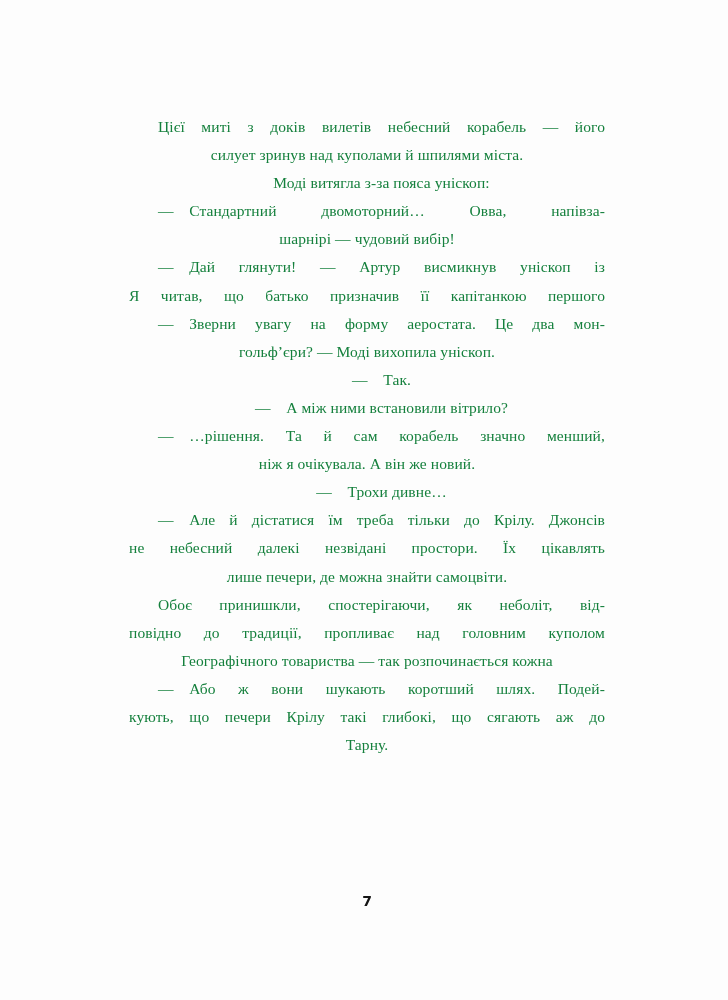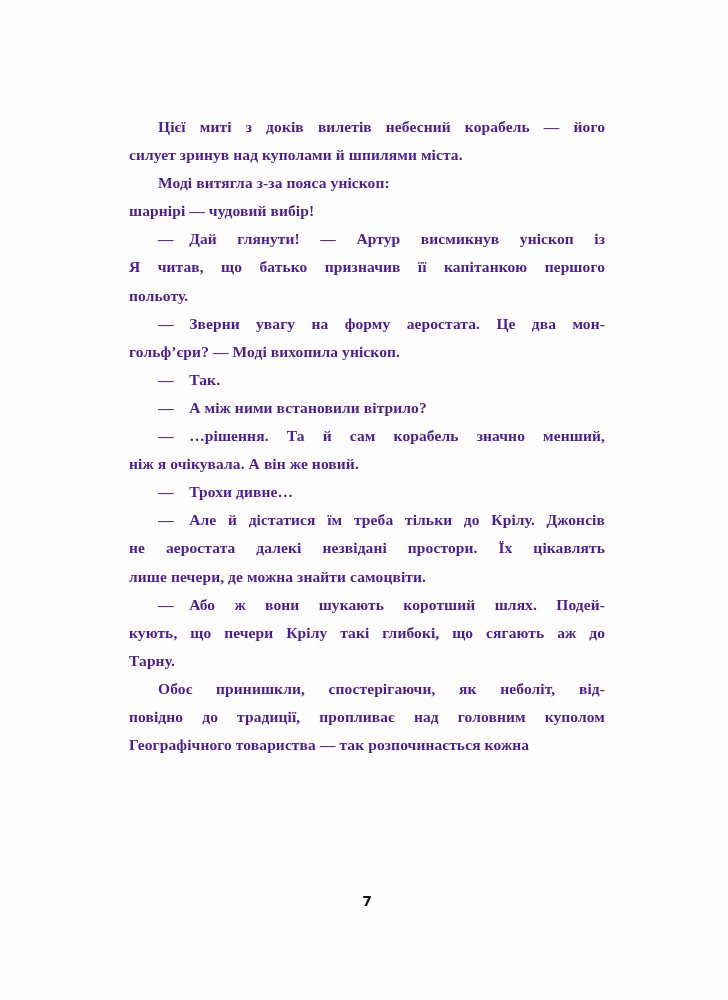--- a/index.html
+++ b/index.html
@@ -19,35 +19,34 @@
     height: 1000px;
     background: #fdfdfd;
   }
   .text-block {
     position: absolute;
     left: 129px;
     top: 113px;
     width: 476px;
     font-size: 15.5px;
     line-height: 28.1px;
-    color: #4c1d95;
+    color: #15803d;
     letter-spacing: 0.1px;
-    font-weight: bold;
   }
   .para {
     margin: 0;
     padding: 0;
   }
   
   .ln {
     text-align: justify;
     text-align-last: justify;
   }
   .ln.last {
-    text-align: left;
+    text-align: center;
     text-align-last: auto;
   }
   .ln.first {
     text-indent: 29px;
   }
   .folio {
     position: absolute;
     left: 129px;
     top: 893px;
     width: 476px;
@@ -68,27 +67,27 @@
     <div class="para">
       <div class="ln first">Цієї миті з доків вилетів небесний корабель — його</div>
       <div class="ln last">силует зринув над куполами й шпилями міста.</div>
     </div>
 
     <div class="para">
       <div class="ln first last">Моді витягла з-за пояса уніскоп:</div>
     </div>
 
     <div class="para">
+      <div class="ln first">— Стандартний двомоторний… Овва, напівза-</div>
       <div class="ln last">шарнірі — чудовий вибір!</div>
     </div>
 
     <div class="para">
       <div class="ln first">— Дай глянути! — Артур висмикнув уніскоп із</div>
       <div class="ln">Я читав, що батько призначив її капітанкою першого</div>
-      <div class="ln last">польоту.</div>
     </div>
 
     <div class="para">
       <div class="ln first">— Зверни увагу на форму аеростата. Це два мон-</div>
       <div class="ln last">гольф’єри? — Моді вихопила уніскоп.</div>
     </div>
 
     <div class="para">
       <div class="ln first last">— Так.</div>
     </div>
@@ -101,33 +100,33 @@
       <div class="ln first">— …рішення. Та й сам корабель значно менший,</div>
       <div class="ln last">ніж я очікувала. А він же новий.</div>
     </div>
 
     <div class="para">
       <div class="ln first last">— Трохи дивне…</div>
     </div>
 
     <div class="para">
       <div class="ln first">— Але й дістатися їм треба тільки до Крілу. Джонсів</div>
-      <div class="ln">не аеростата далекі незвідані простори. Їх цікавлять</div>
+      <div class="ln">не небесний далекі незвідані простори. Їх цікавлять</div>
       <div class="ln last">лише печери, де можна знайти самоцвіти.</div>
+    </div>
+
+    <div class="para">
+      <div class="ln first">Обоє принишкли, спостерігаючи, як неболіт, від-</div>
+      <div class="ln">повідно до традиції, пропливає над головним куполом</div>
+      <div class="ln last">Географічного товариства — так розпочинається кожна</div>
     </div>
 
     <div class="para">
       <div class="ln first">— Або ж вони шукають коротший шлях. Подей-</div>
       <div class="ln">кують, що печери Крілу такі глибокі, що сягають аж до</div>
       <div class="ln last">Тарну.</div>
-    </div>
-
-    <div class="para">
-      <div class="ln first">Обоє принишкли, спостерігаючи, як неболіт, від-</div>
-      <div class="ln">повідно до традиції, пропливає над головним куполом</div>
-      <div class="ln last">Географічного товариства — так розпочинається кожна</div>
     </div>
 
   </div>
 
   <div class="folio">7</div>
 
 </div>
 
 </body></html>

